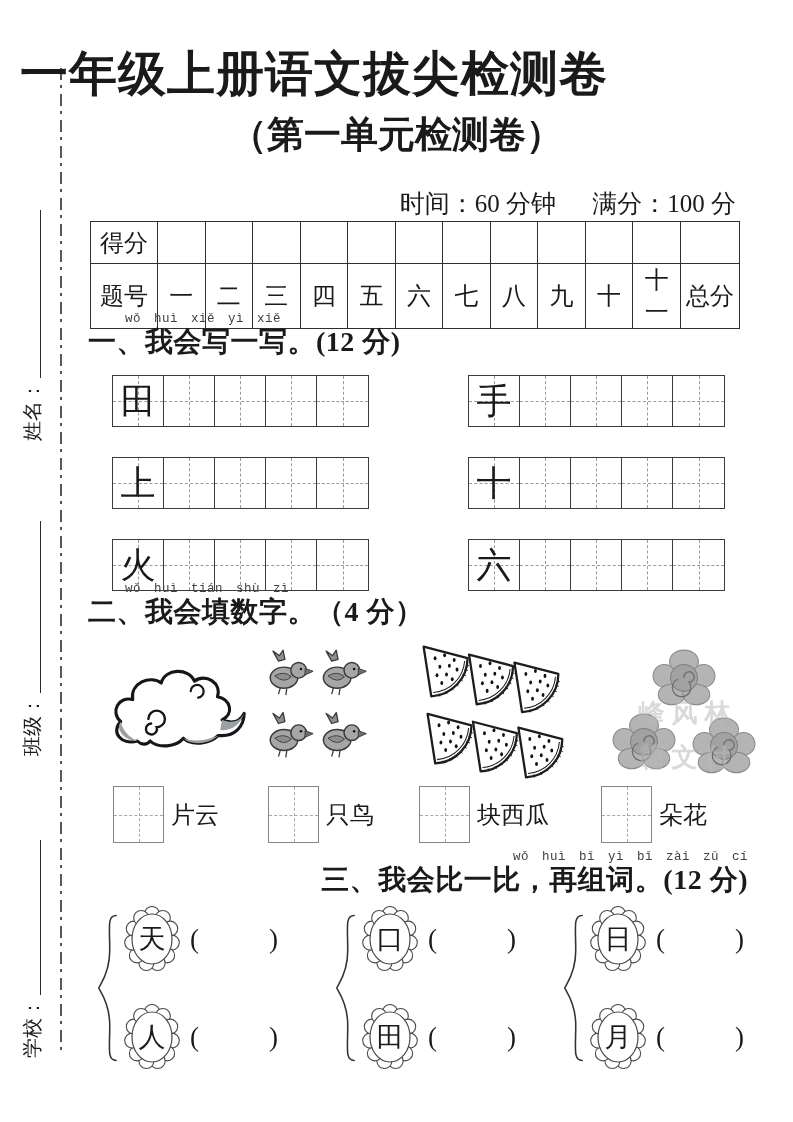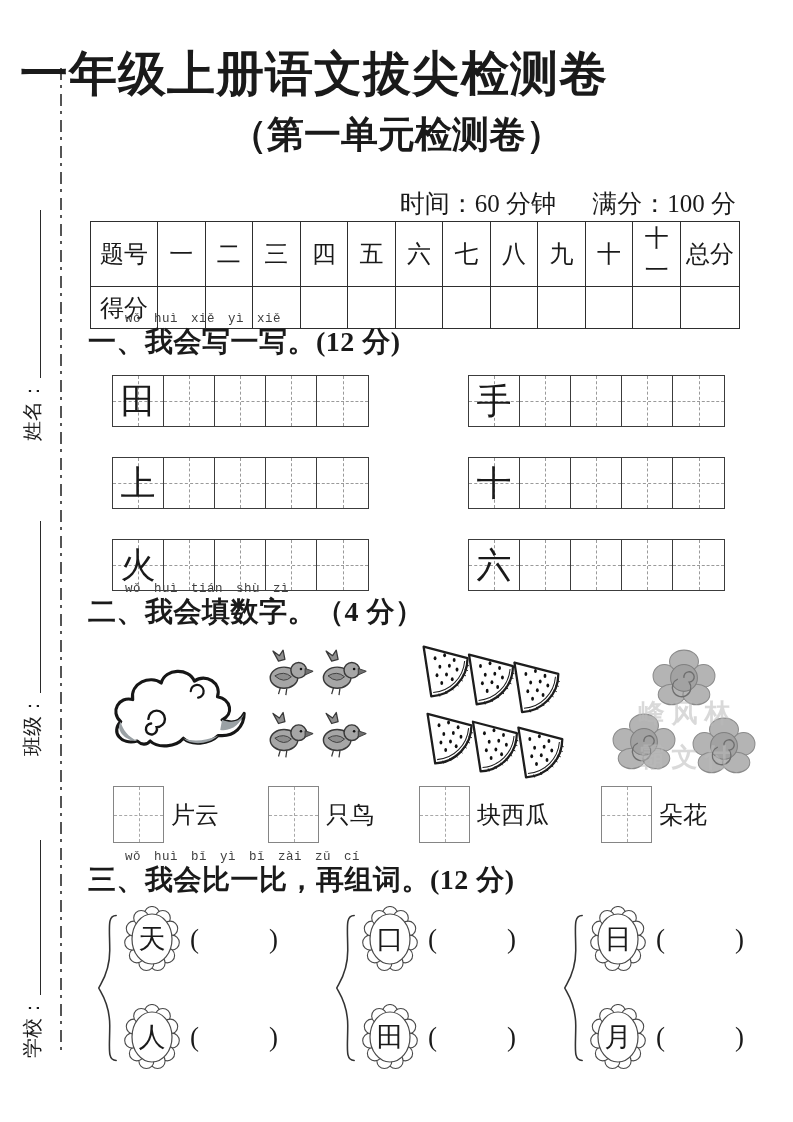--- a/index.html
+++ b/index.html
@@ -132,49 +132,49 @@
   <div class="title">一年级上册语文拔尖检测卷</div>
   <div class="subtitle">（第一单元检测卷）</div>
   <div class="meta">
     <span>时间：60 分钟</span>
     <span class="gap">满分：100 分</span>
   </div>
 
   <table class="score">
     <tbody>
         <tr>
+      <td>得分</td>
+    <td></td>
+          <td></td>
+          <td></td>
+          <td></td>
+          <td></td>
+          <td></td>
+          <td></td>
+          <td></td>
+          <td></td>
+          <td></td>
+          <td></td>
+          <td></td>
+        </tr>
+    <tr>
       <td>题号</td>
     <td>一</td>
           <td>二</td>
           <td>三</td>
           <td>四</td>
           <td>五</td>
           <td>六</td>
           <td>七</td>
           <td>八</td>
           <td>九</td>
           <td>十</td>
           <td>十一</td>
           <td>总分</td>
         </tr>
-    <tr>
-      <td>得分</td>
-    <td></td>
-          <td></td>
-          <td></td>
-          <td></td>
-          <td></td>
-          <td></td>
-          <td></td>
-          <td></td>
-          <td></td>
-          <td></td>
-          <td></td>
-          <td></td>
-        </tr>
   </tbody>
     </table>
 
   <div class="sec-head" style="top:313px;">
     <span class="pinyin">wǒ huì xiě yì xiě</span>
     <span class="head-txt">一、我会写一写。(12 分)</span>
   </div>
 
   <div class="tzg-row" style="left:112px; top:375px;">
     <div class="tzg-cell">
@@ -287,21 +287,21 @@
     <div class="count-item" style="left:331px;">
       <div class="ans-box"></div>
       <span class="count-label">块西瓜</span>
     </div>
     <div class="count-item" style="left:513px;">
       <div class="ans-box"></div>
       <span class="count-label">朵花</span>
     </div>
   </div>
 
-  <div class="sec-head" style="top:851px;">
+  <div class="sec-head" style="top:851px;text-align:right;">
     <span class="pinyin">wǒ huì bǐ yì bǐ zài zǔ cí</span>
     <span class="head-txt">三、我会比一比，再组词。(12 分)</span>
   </div>
 
   <div class="cmp-group" style="left:96px;">
     <svg class="brace" viewBox="0 0 24 164">
       <path d="M22 3 C12 3 15 16 15 41 C15 66 5 77 3 82 C5 87 15 98 15 123 C15 148 12 161 22 161" fill="none" stroke="#333" stroke-width="1.7" stroke-linecap="round"></path>
     </svg>
     <div class="cmp-col">
       <div class="cmp-row">

